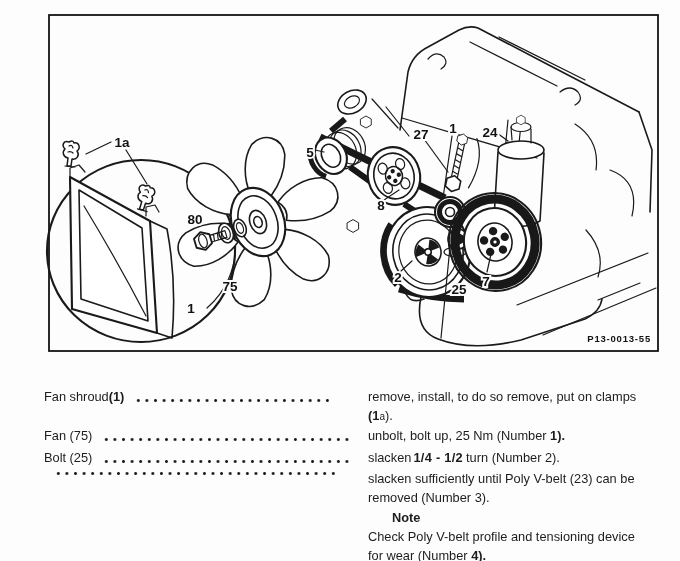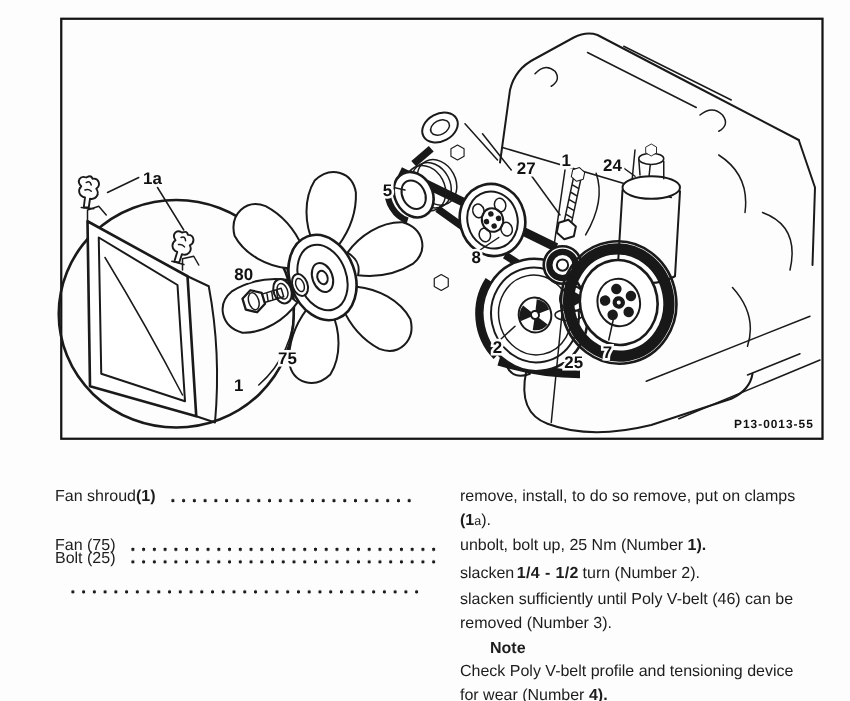--- a/index.html
+++ b/index.html
@@ -232,30 +232,30 @@
     </div>
     <div class="txt" style="top:389px;left:368px;">remove, install, to do so remove, put on clamps</div>
     <div class="txt" style="top:408px;left:368px;"><span class="b">(1</span><span class="sub">a</span><span>).</span></div>
 
     <div class="lrow" style="top:428px;left:44px;width:307px;">
       <span class="txt" style="position:static">Fan (75)</span>
       <span class="dots"></span>
     </div>
     <div class="txt" style="top:428px;left:368px;"><span>unbolt, bolt up, 25 Nm (Number </span><span class="b">1).</span></div>
 
-    <div class="lrow" style="top:438px;left:44px;width:307px;">
+    <div class="lrow" style="top:450px;left:44px;width:307px;">
       <span class="txt" style="position:static">Bolt (25)</span>
       <span class="dots"></span>
     </div>
     <div class="txt" style="top:450px;left:368px;"><span>slacken</span><span class="frac">1/4 - 1/2</span><span>turn (Number 2).</span></div>
 
     <div class="lrow" style="top:471px;left:44px;width:298px;">
       <span class="dots"></span>
     </div>
-    <div class="txt" style="top:471px;left:368px;">slacken sufficiently until Poly V-belt (46) can be</div>
+    <div class="txt" style="top:471px;left:368px;">slacken sufficiently until Poly V-belt (23) can be</div>
     <div class="txt" style="top:490px;left:368px;">removed (Number 3).</div>
 
     <div class="txt b" style="top:510px;left:368px;padding-left:24px;">Note</div>
     <div class="txt" style="top:529px;left:368px;">Check Poly V-belt profile and tensioning device</div>
     <div class="txt" style="top:548px;left:368px;"><span>for wear (Number </span><span class="b">4).</span></div>
 
   </div>
 </div>
 
 </body></html>

